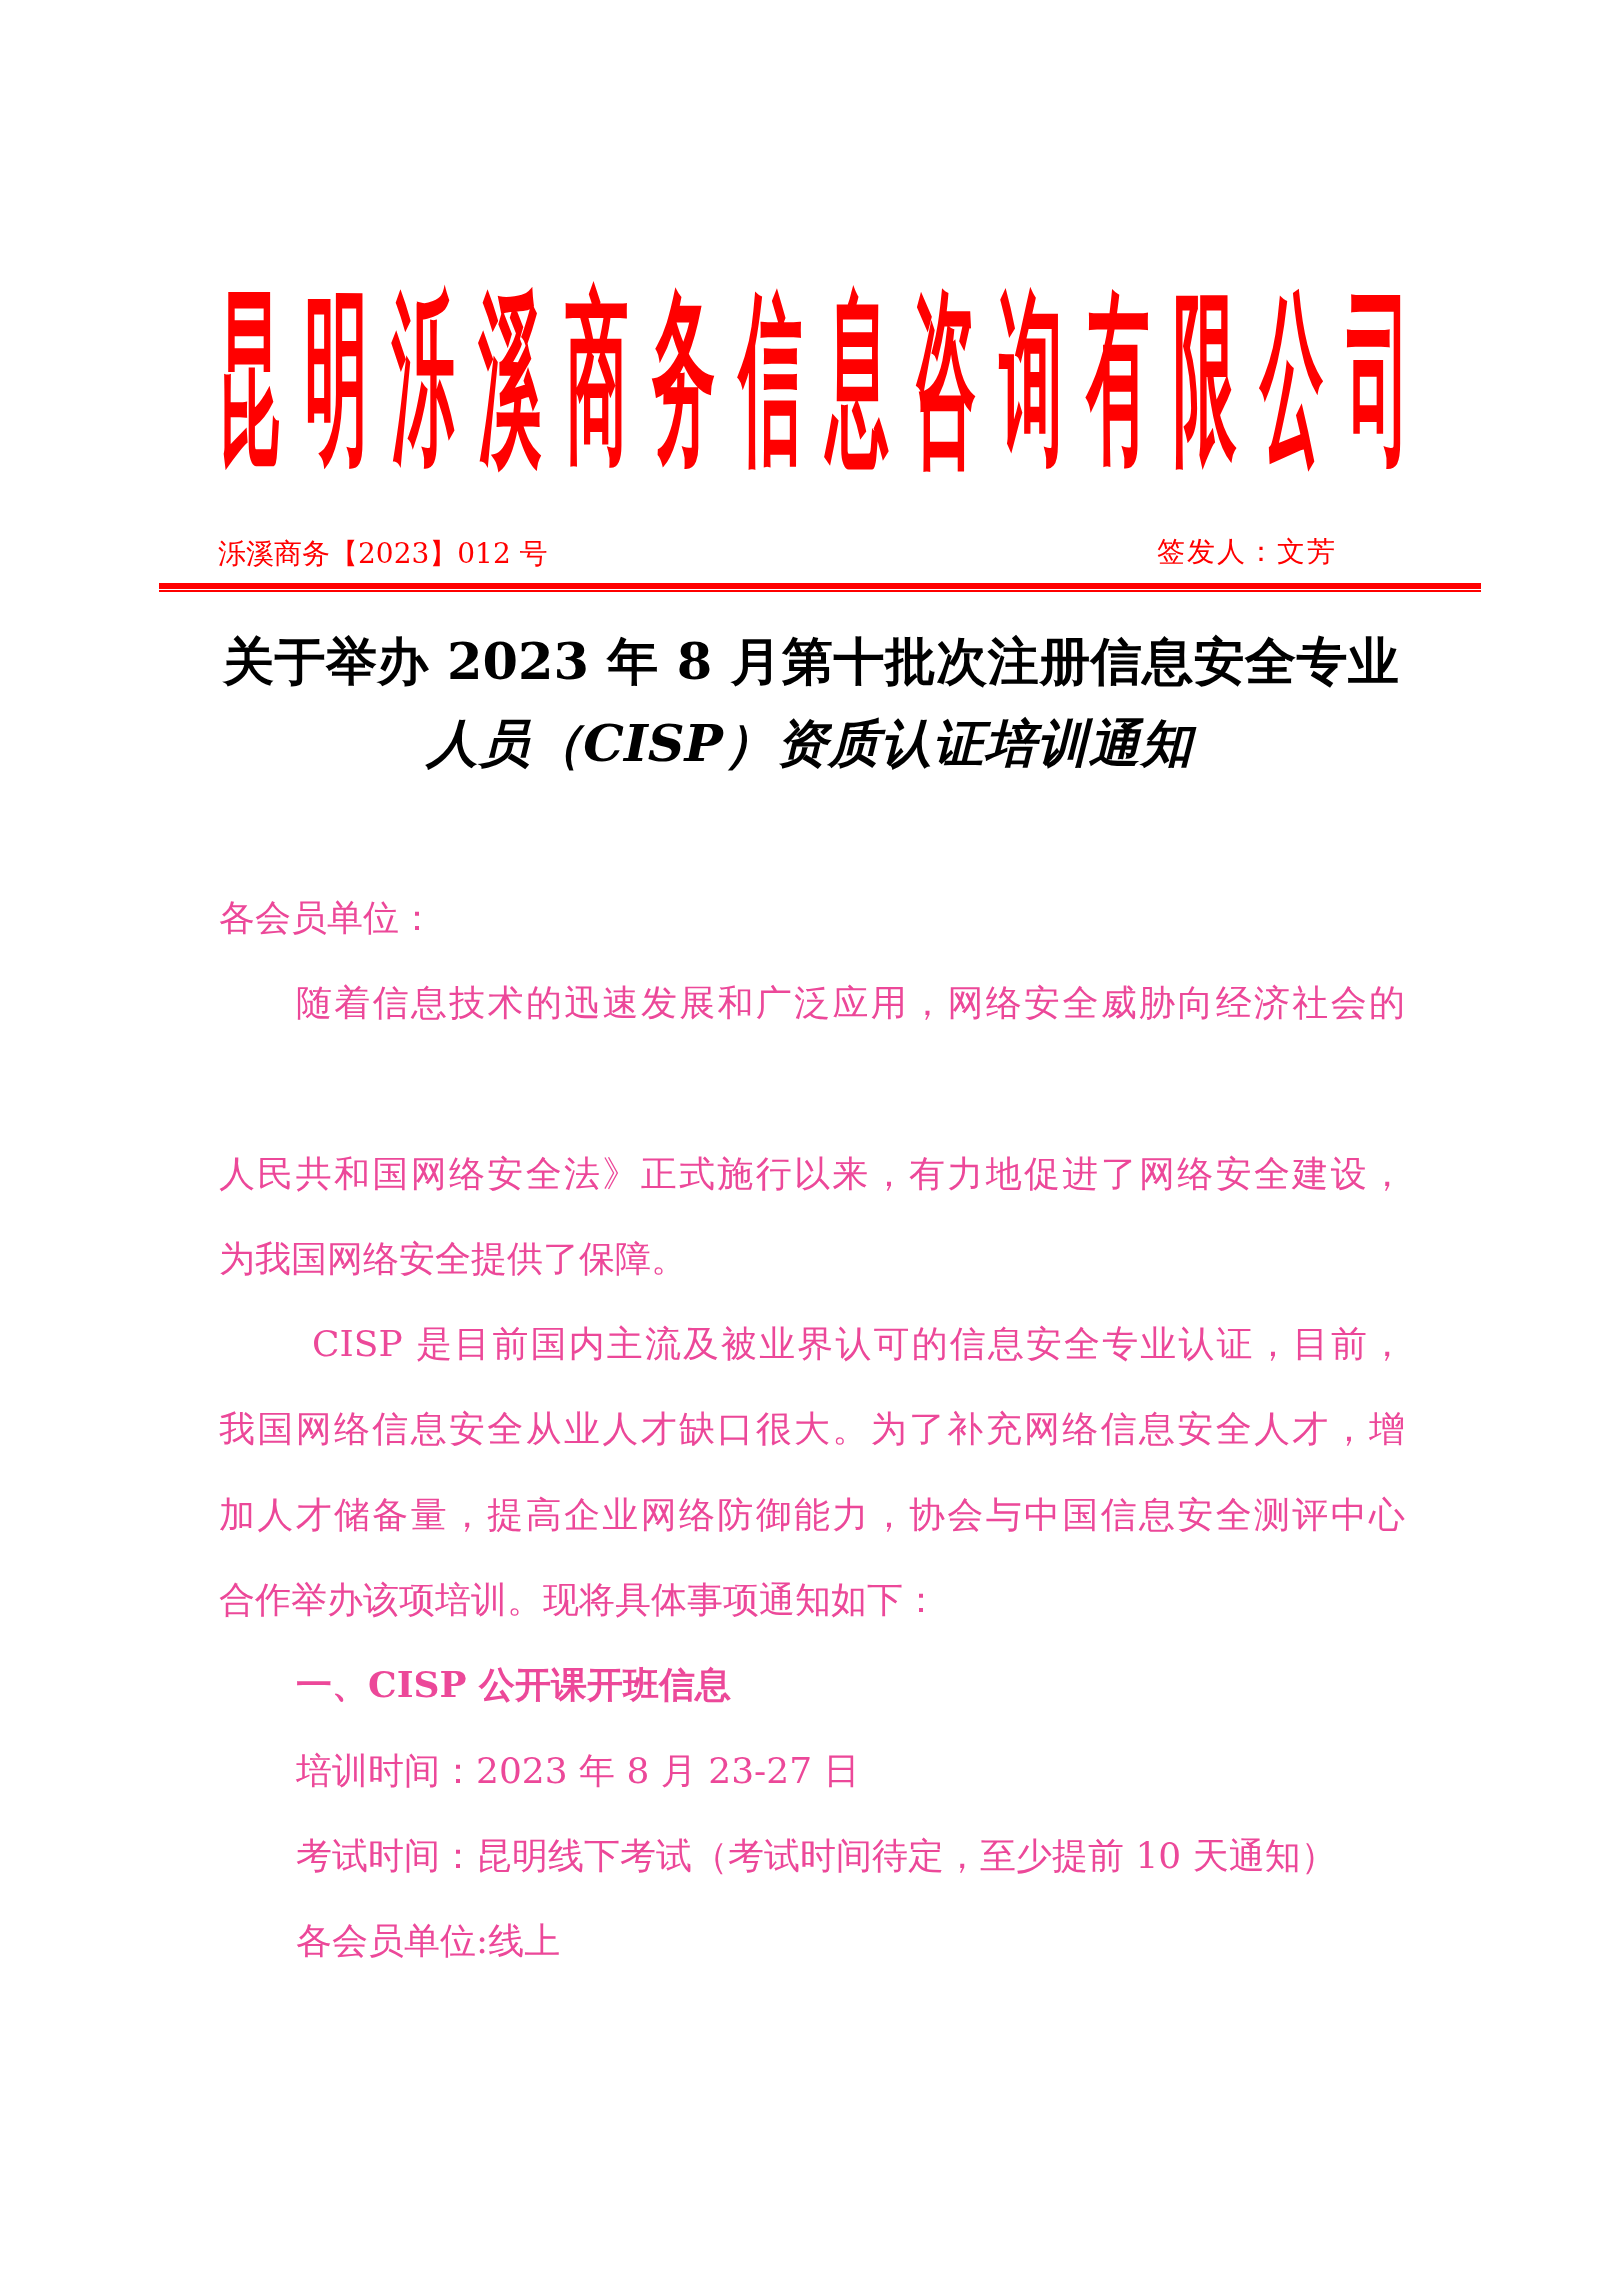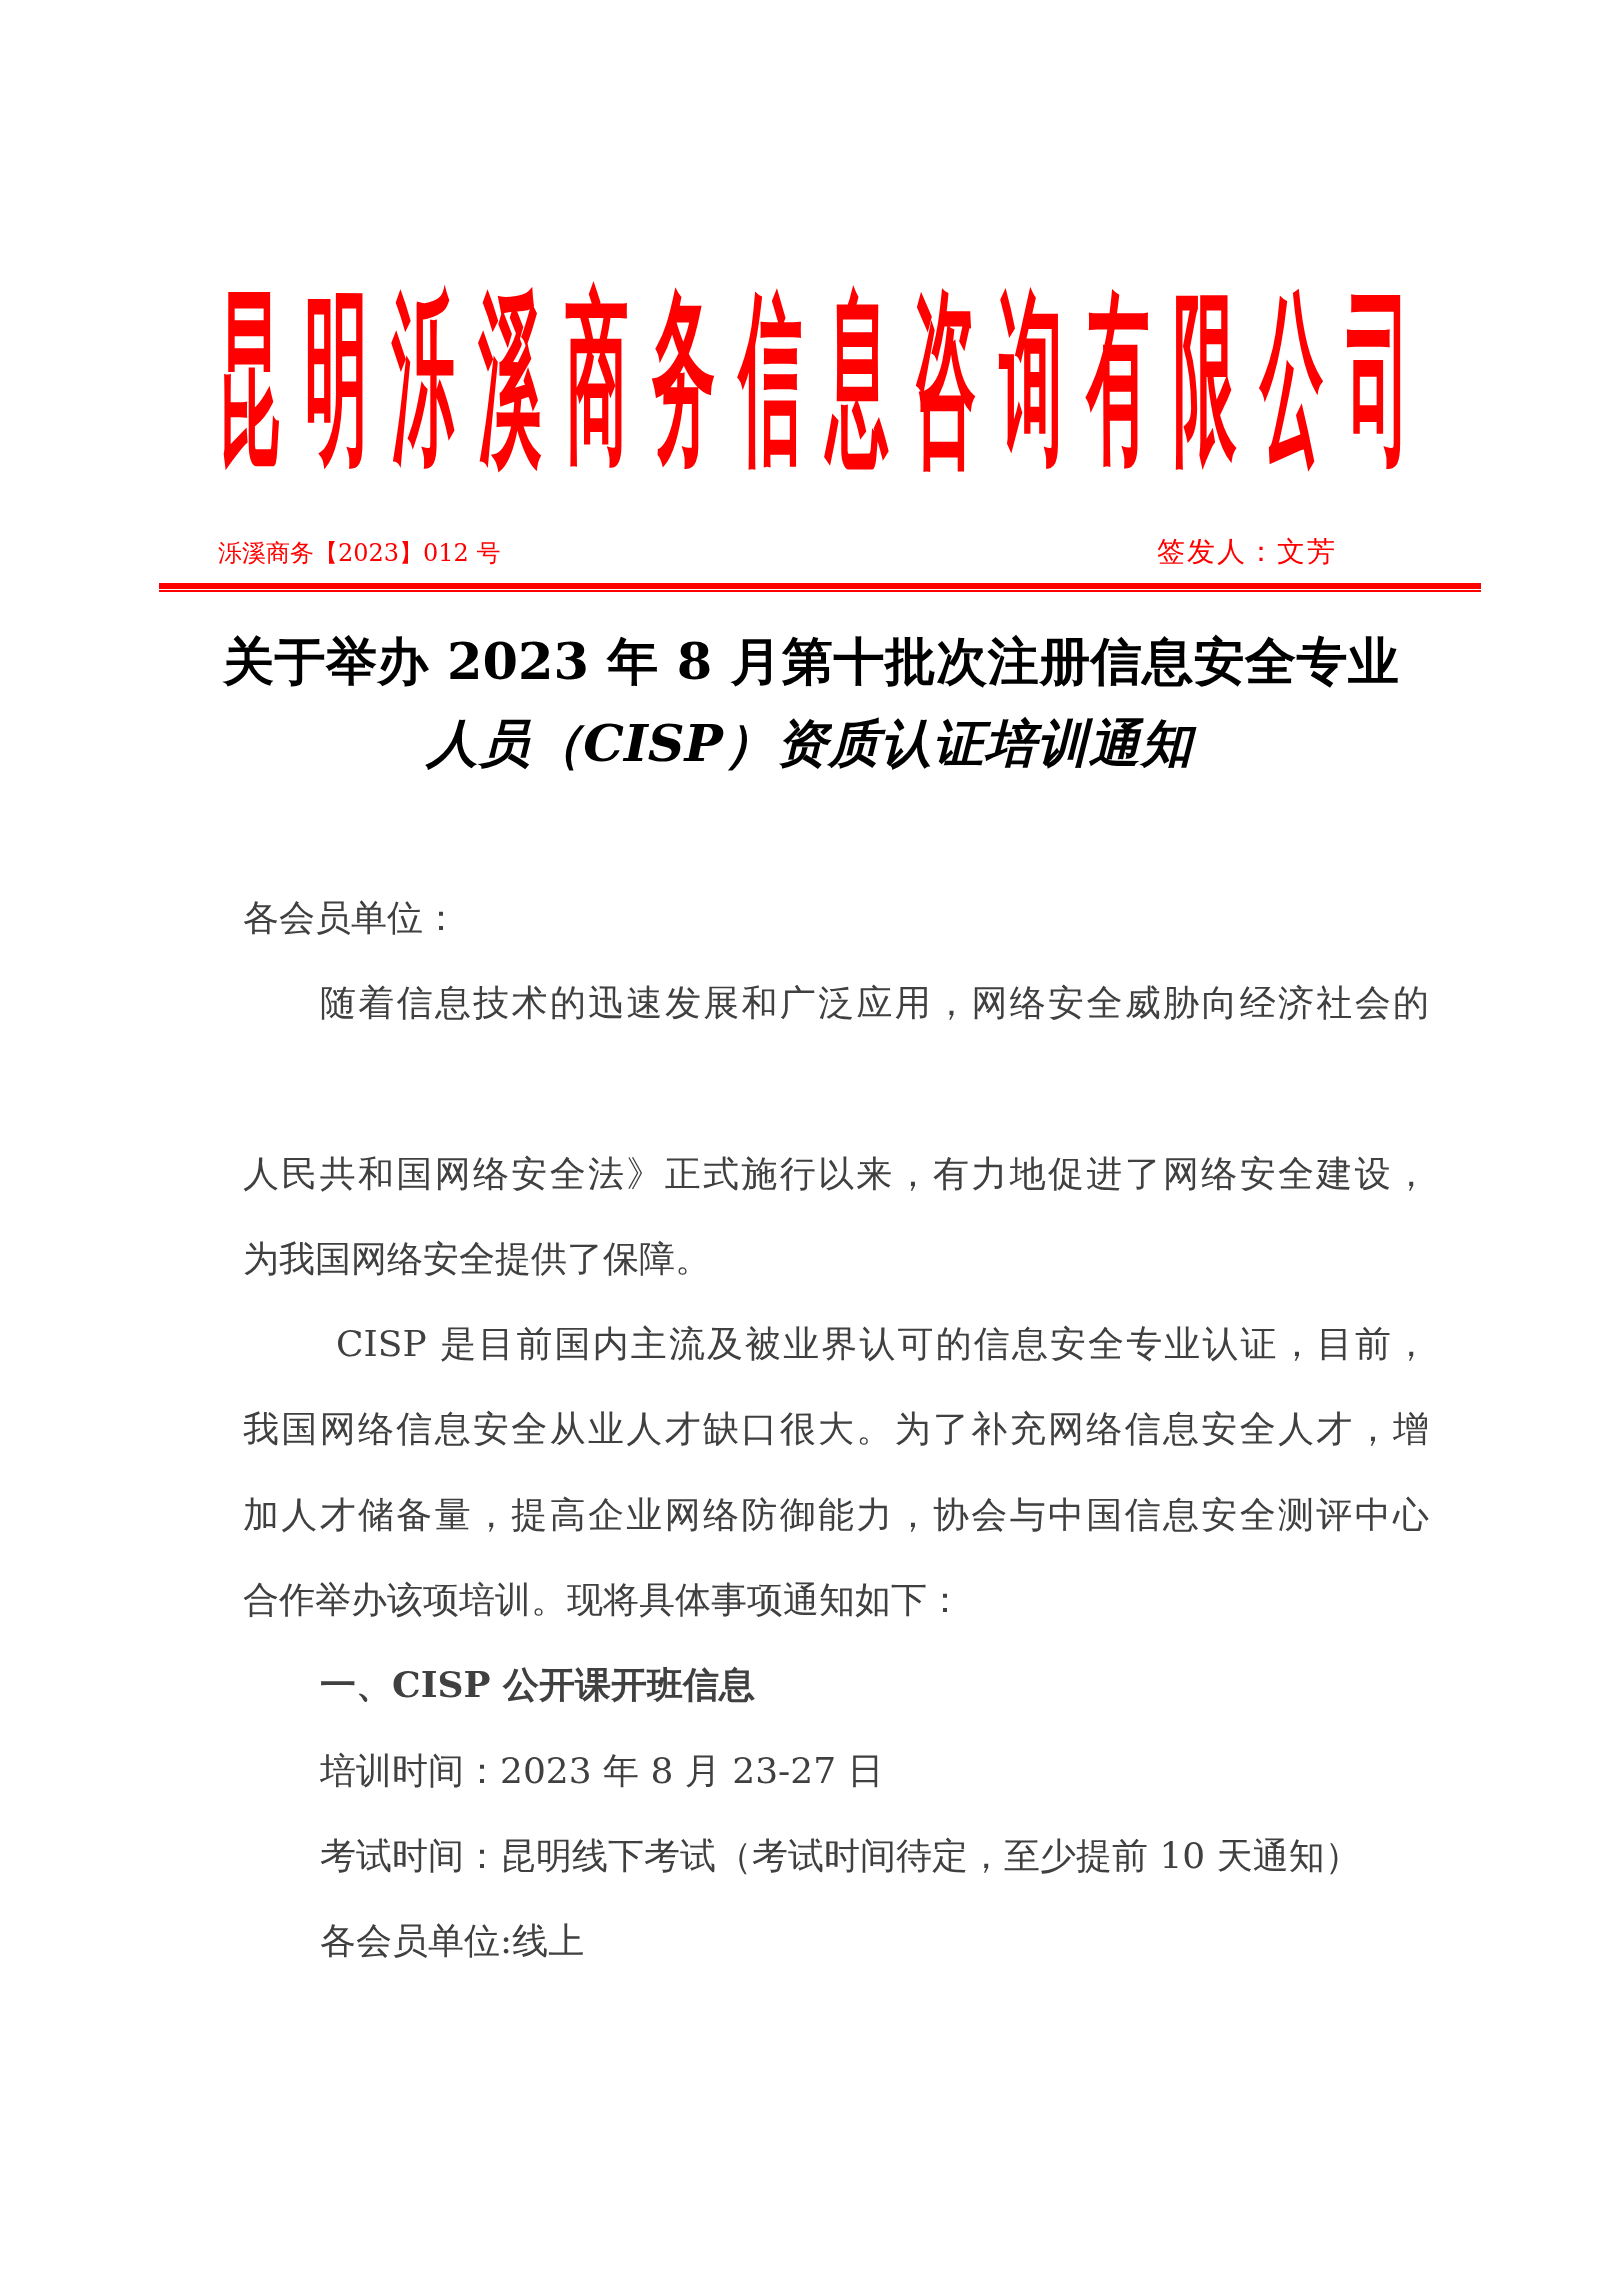--- a/index.html
+++ b/index.html
@@ -13,21 +13,21 @@
   }
   .letterhead .ch {
     display: inline-block; width: 59px; text-align: center;
     font-family: "DejaVu Sans", sans-serif; font-weight: bold;
     font-size: 63px; line-height: 1; color: #ff0000;
     transform: scaleY(2.95); transform-origin: center center;
   }
 
   .docno {
     position: absolute; left: 218px; top: 537px;
-    font-family: "DejaVu Serif", serif; font-size: 24px; color: #ff0000;
+    font-family: "DejaVu Serif", serif; font-size: 28px; color: #ff0000;
     line-height: 33px; white-space: nowrap;
   }
   .signer {
     position: absolute; left: 1157px; top: 537px;
     font-family: Liberation Mono, monospace; font-size: 28px; color: #ff0000;
     line-height: 33px; white-space: nowrap; letter-spacing: 2px;
   }
   .rule-thick { position: absolute; left: 159px; top: 583px; width: 1322px; height: 5.9px; background: #ff0000; }
   .rule-thin { position: absolute; left: 159px; top: 590px; width: 1322px; height: 2px; background: #ff0000; }
 
@@ -35,23 +35,22 @@
   .title-line {
     position: absolute; font-family: "DejaVu Serif", serif; font-weight: bold;
     font-size: 51px; line-height: 59px; color: #000; white-space: nowrap;
   }
   .title-1 { left: 223px; top: 632px; width: 1176px; text-align: justify; text-align-last: justify; }
   .title-2 { left: 427px; top: 714px; width: 765px; text-align: justify; text-align-last: justify; font-style: italic; }
 
   
   .line {
     position: absolute; left: 219px; width: 1186px;
-    font-family: "DejaVu Serif", serif; font-size: 36px; line-height: 43px; color: #404040;
+    font-family: "DejaVu Serif", serif; font-size: 36px; line-height: 43px; color: #ec4899;
     white-space: nowrap;
-    margin-left: 24px;
   }
   .justify { text-align: justify; text-align-last: justify; }
   .ind { left: 296px; width: 1109px; }
   .ind2 { left: 296px; width: auto; }
   .bold { font-weight: bold; }
 </style>
 </head>
 <body>
 
 <div class="page">

